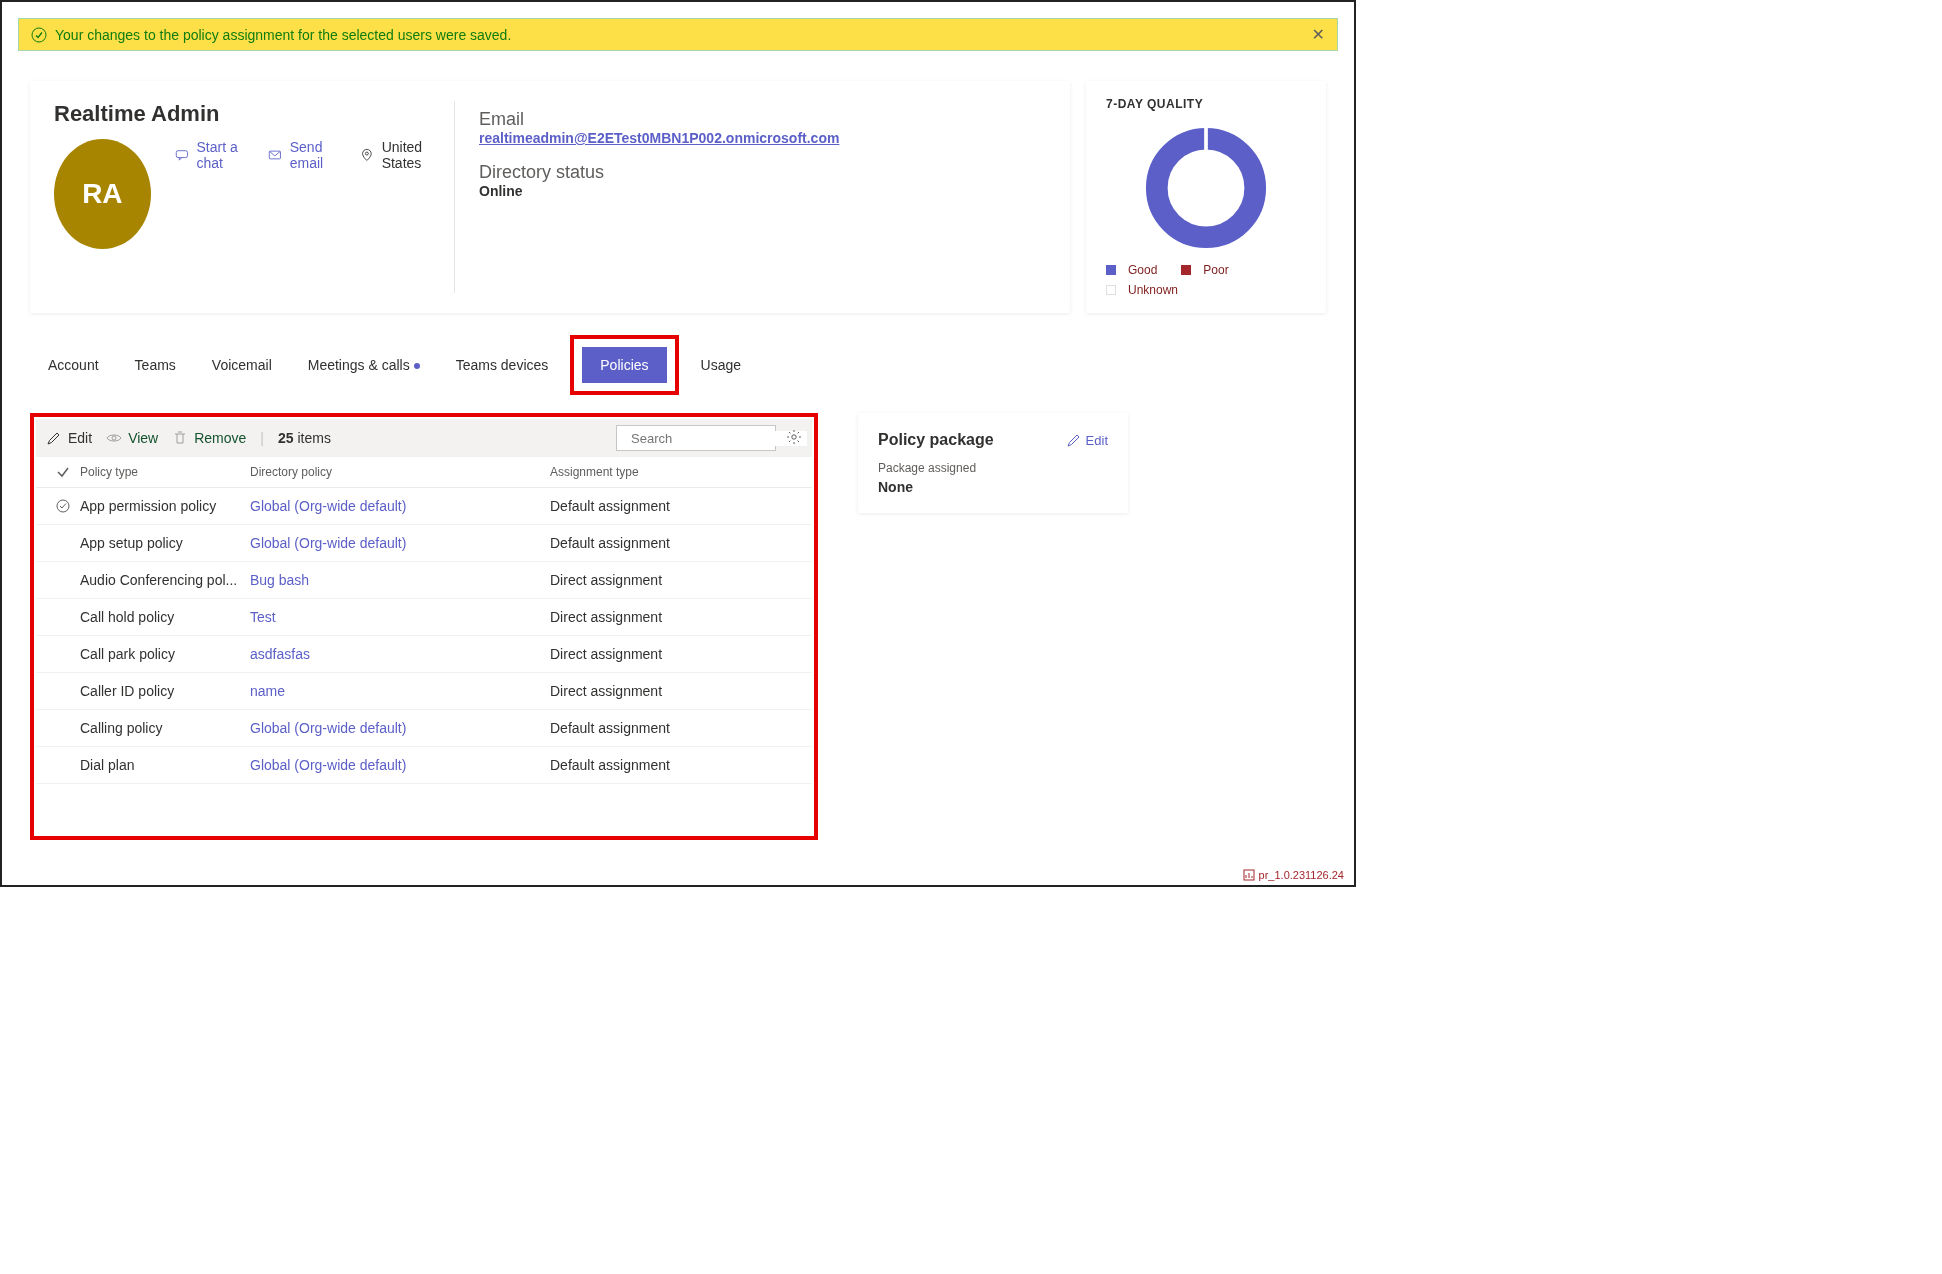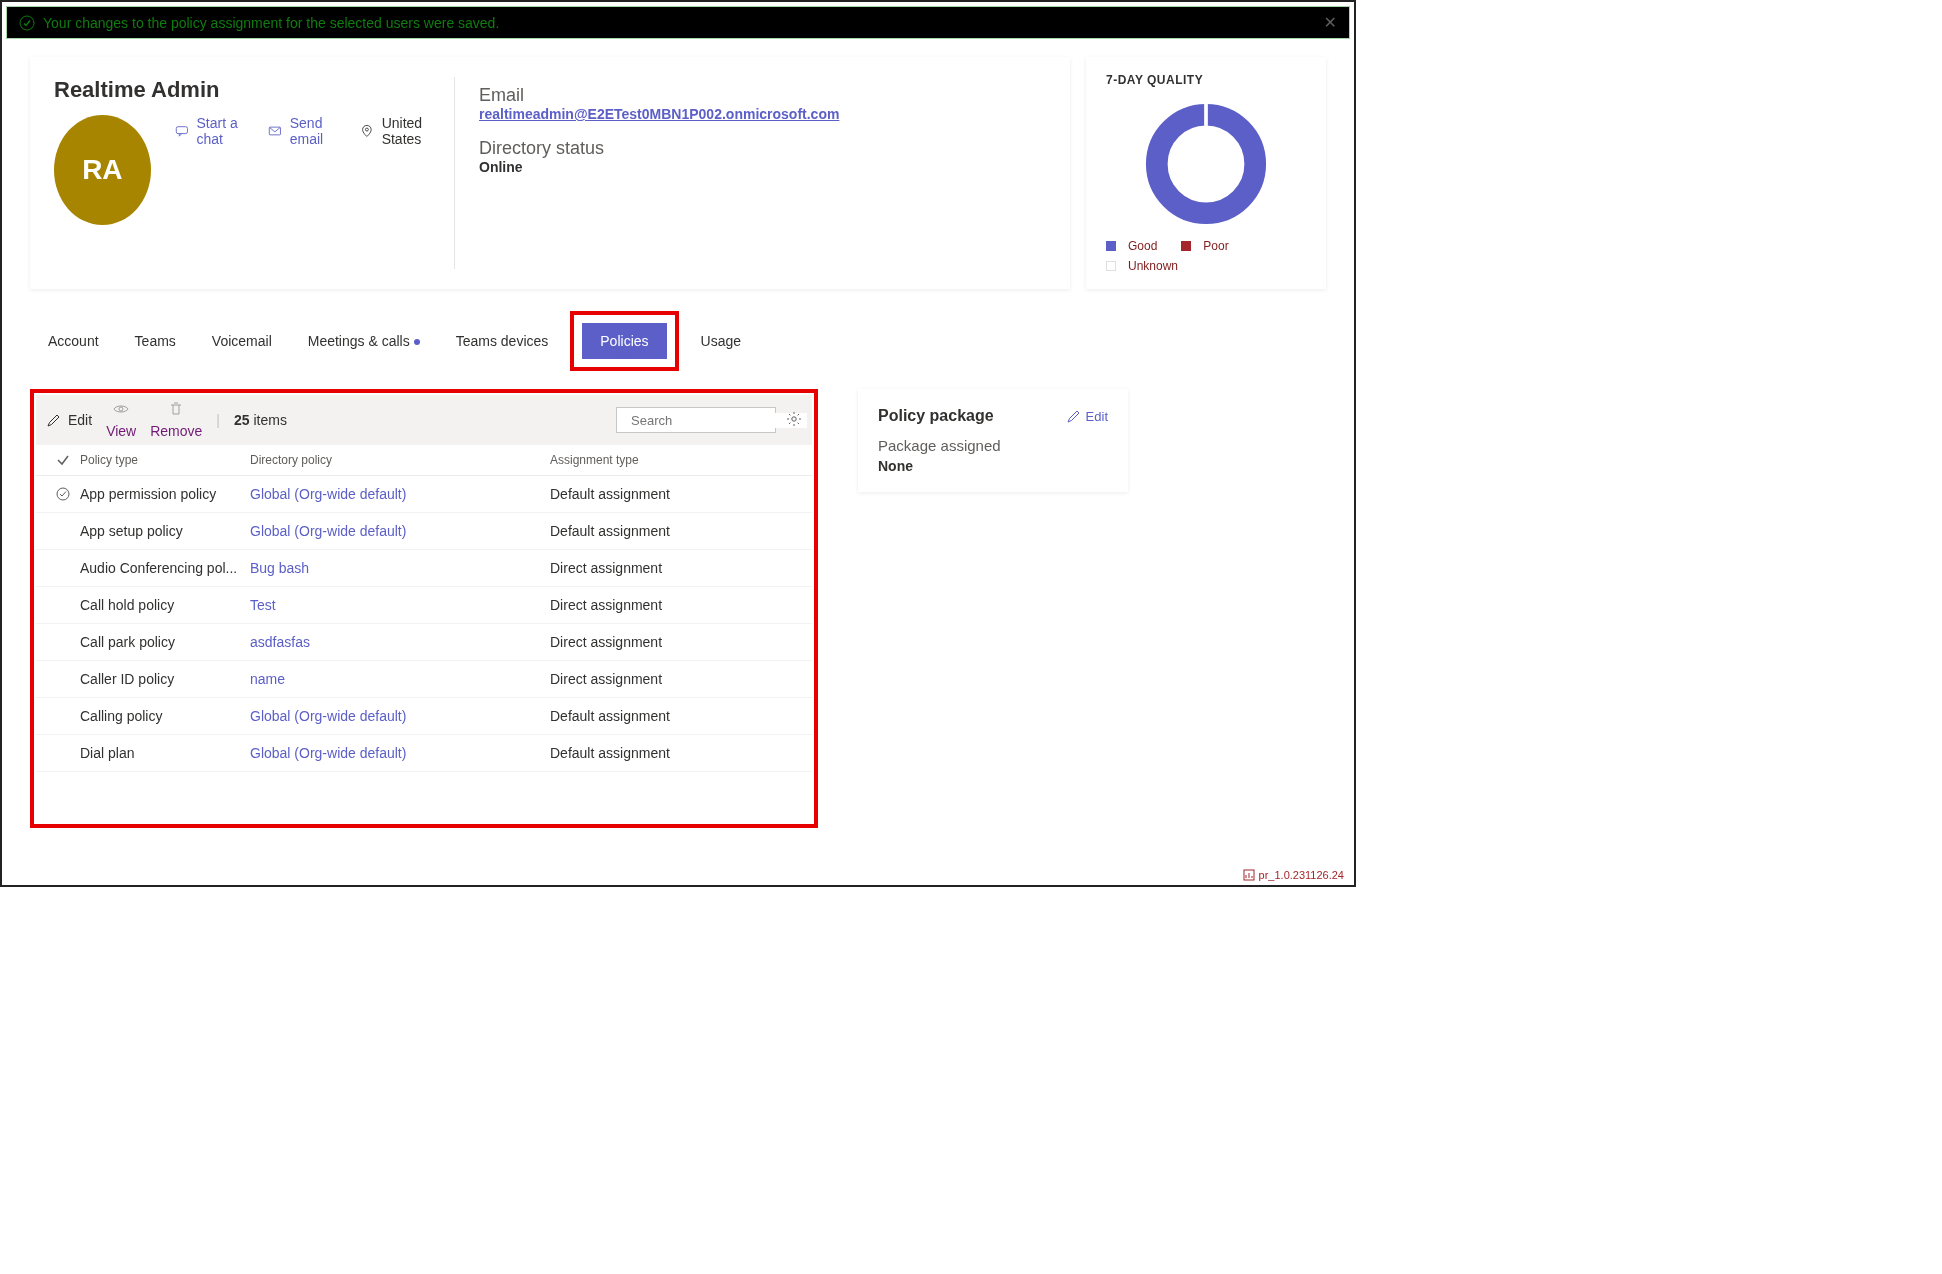--- a/index.html
+++ b/index.html
@@ -1,19 +1,19 @@
 <!DOCTYPE html>
 <html><head>
 <meta charset="utf-8">
 <style>
   * { box-sizing: border-box; margin: 0; padding: 0; font-family: "Segoe UI", Arial, sans-serif; }
   body { background: #fff; font-size: 14px; color: #323130; }
   .frame { width: 1356px; height: 887px; border: 2px solid #222; position: relative; overflow: hidden; }
 
-  .banner { background: #000000; border: 1px solid #a6d7a8; padding: 6px 12px; display: flex; align-items: center; justify-content: space-between; margin: 4px; }
+  .banner { background: #fde047; border: 1px solid #a6d7a8; padding: 6px 12px; display: flex; align-items: center; justify-content: space-between; margin: 16px; }
   .banner-left { display: flex; align-items: center; gap: 8px; color: #107c10; }
   .banner-close { cursor: pointer; color: #605e5c; font-size: 16px; }
 
   .content { padding: 14px 28px; }
   .cards-row { display: flex; gap: 16px; }
 
   .user-card { flex: 1; background: #fff; box-shadow: 0 1px 4px rgba(0,0,0,0.08); padding: 20px 24px; display: flex; justify-content: flex-end; }
   .user-main { flex: 0 0 400px; display: flex; flex-direction: column; }
   .uname { font-size: 22px; font-weight: 700; margin-bottom: 12px; }
   .user-body { display: flex; gap: 24px; align-items: flex-start; }
@@ -42,21 +42,21 @@
   .tab.active { background: #5b5fc7; color: #fff; }
   .tab.active::after { content:""; position:absolute; bottom:-6px; left:50%; transform:translateX(-50%); border:6px solid transparent; border-top-color:#5b5fc7; }
   .dot { display:inline-block; width:6px; height:6px; background:#5b5fc7; border-radius:50%; margin-left:4px; vertical-align: middle; }
   .hi-policies { display:inline-block; border: 4px solid #e60000; padding: 8px; margin: 0 4px; }
 
   .below-row { display:flex; gap:40px; margin-top: 18px; align-items: flex-start; }
   .panel-hi { border: 4px solid #e60000; flex: 0 0 788px; padding: 2px 2px; }
   .toolbar { background:#f3f2f1; display:flex; align-items:center; justify-content:space-between; padding: 6px 10px; }
   .tb-left { display:flex; align-items:center; gap:14px; color:#323130; }
   .tb-btn { display:flex; align-items:center; gap:6px; cursor:pointer; }
-  .tb-btn.disabled { color:#701a75; cursor:default;flex-direction:column; }
+  .tb-btn.disabled { color:#14532d; cursor:default; }
   .sep { color:#c8c6c4; }
   .items-count { font-weight: 600; }
   .tb-right { display:flex; align-items:center; gap:10px; }
   .search { display:flex; align-items:center; border:1px solid #c8c6c4; background:#fff; padding: 4px 8px; width: 160px; gap:6px; }
   .search input { border:none; outline:none; flex:1; font-size: 13px; }
   .gear { cursor:pointer; color:#605e5c; }
 
   .thead { display:flex; align-items:center; padding: 8px 10px; border-bottom:1px solid #edebe9; color:#605e5c; font-size:12px; }
   .col-check { width: 34px; display:flex; justify-content:center; }
   .col-type { width: 170px; }
@@ -67,21 +67,21 @@
   .row { display:flex; align-items:center; padding: 10px 10px; border-bottom:1px solid #f3f2f1; }
   .row .link { color:#5b5fc7; cursor:pointer; }
   .row-icon { color:#605e5c; }
   .rows::-webkit-scrollbar { width:10px; }
   .rows::-webkit-scrollbar-thumb { background:#c8c6c4; }
 
   .package-card { background:#fff; box-shadow: 0 1px 4px rgba(0,0,0,0.08); padding: 18px 20px; width: 270px; }
   .package-head { display:flex; justify-content:space-between; align-items:center; margin-bottom: 12px; }
   .pkg-title { font-size: 16px; font-weight: 700; }
   .pkg-edit { color:#5b5fc7; cursor:pointer; display:flex; align-items:center; gap:4px; font-size:13px;}
-  .pkg-label { color:#605e5c; font-size:15px; margin-bottom:4px; }
+  .pkg-label { color:#605e5c; font-size:12px; margin-bottom:4px; }
   .pkg-value { font-weight:700; }
 
   .footer { position:absolute; bottom:4px; right:10px; font-size:11px; color:#a4262c; display:flex; align-items:center; gap:4px; }
   .icon-svg { width:16px; height:16px; }
 </style>
 </head>
 <body>
 
 <div class="frame">
 

